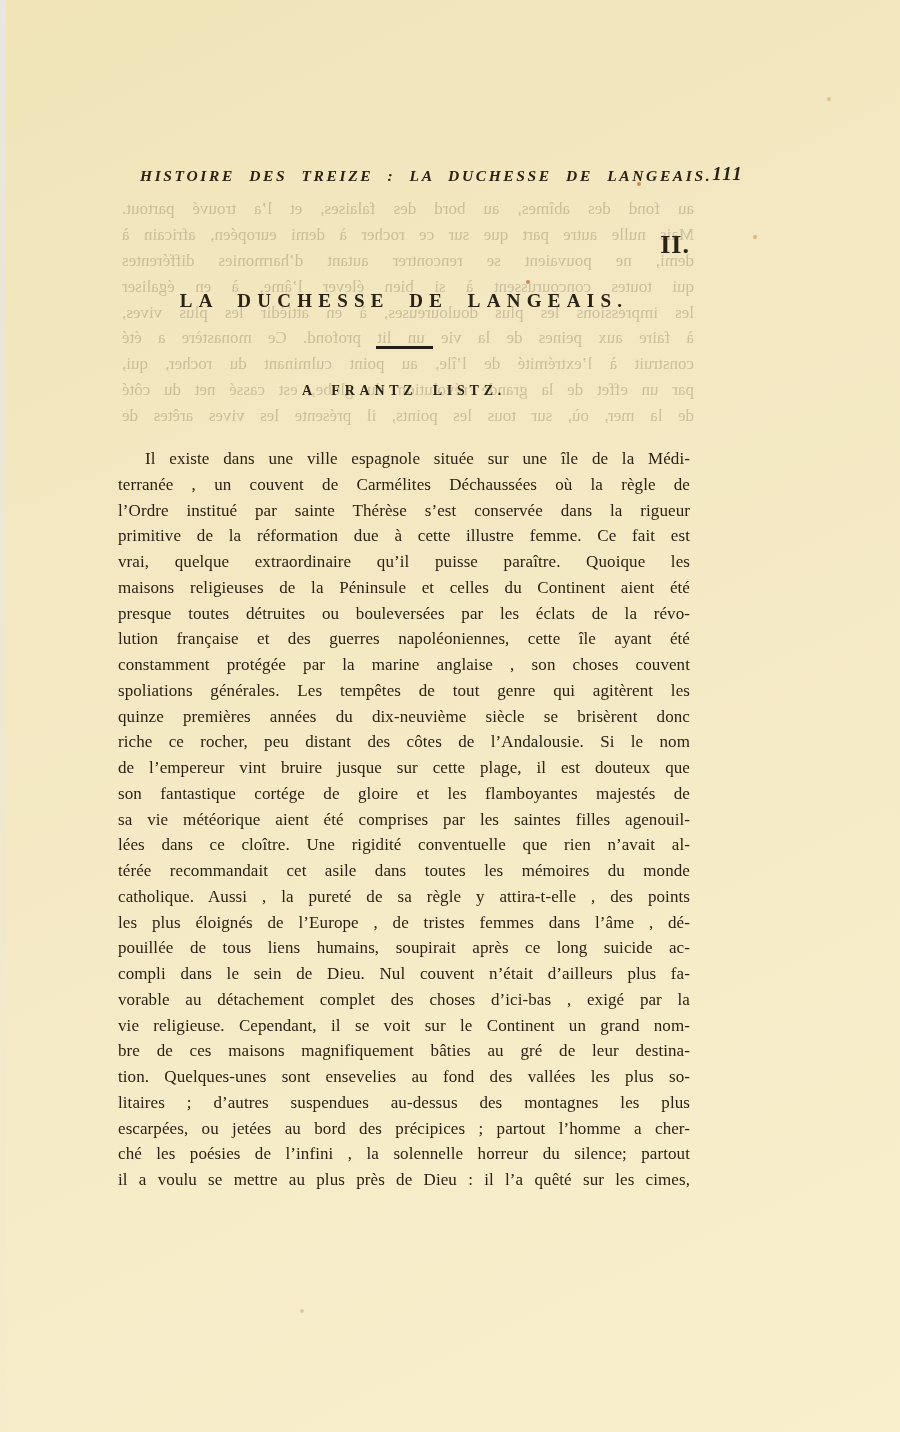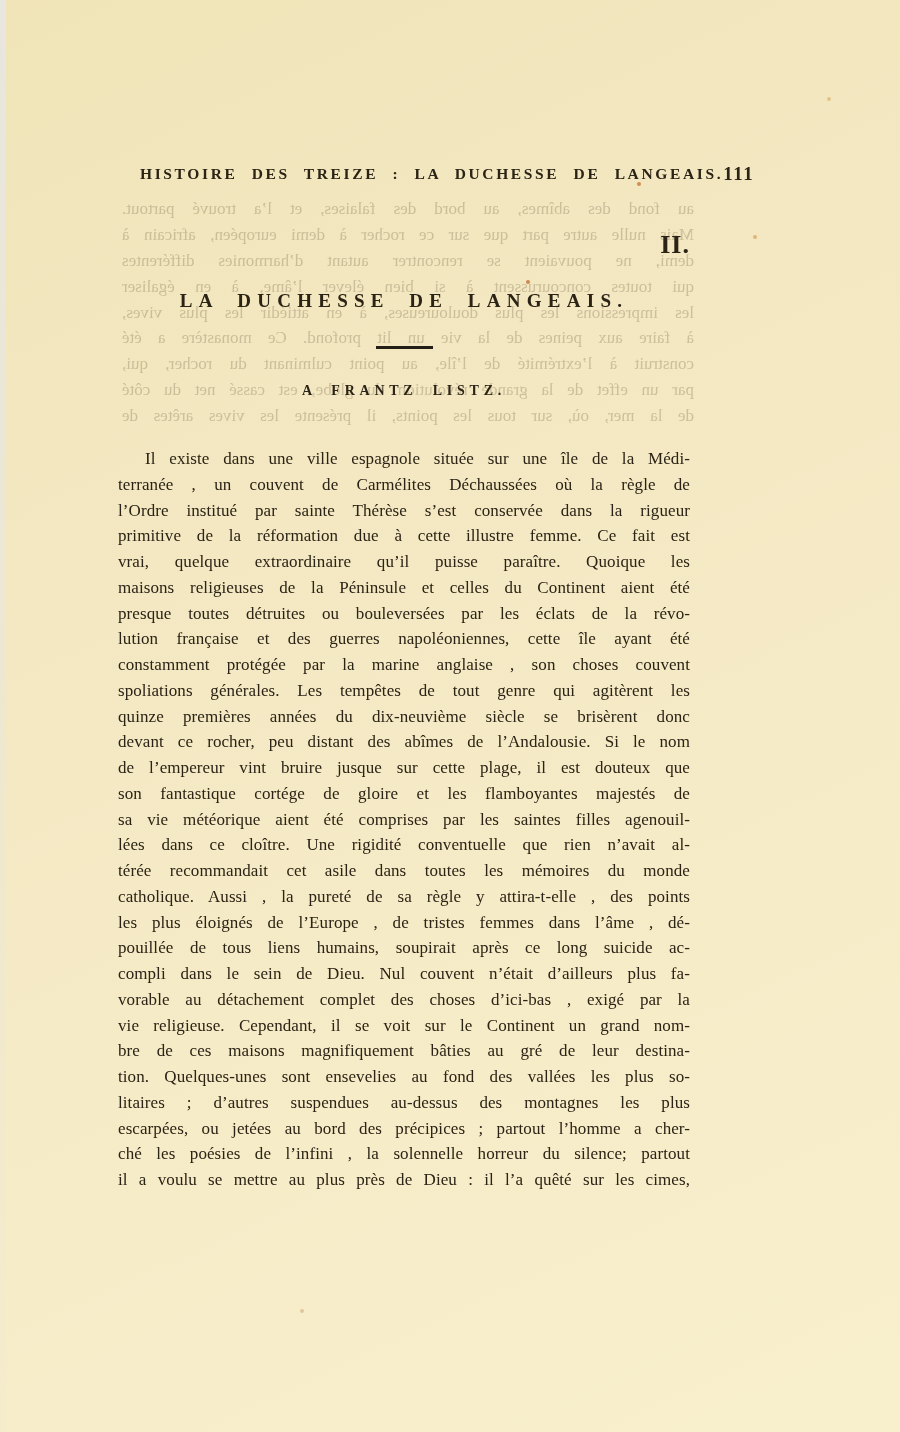--- a/index.html
+++ b/index.html
@@ -28,21 +28,21 @@
     filter: blur(0.6px);
     font-size: 17px;
   }
   .bleed-line {
     height: 25.9px; line-height: 25.9px;
     text-align: justify; text-align-last: justify;
     white-space: nowrap;
   }
   .running-head-row {
     position: absolute; left: 118px; top: 163px; width: 576px;
-    display: flex; justify-content: space-between; align-items: center;
+    display: flex; justify-content: space-between; align-items: flex-end; font-style: italic;
   }
   .running-head {
     font-weight: bold; font-size: 15.5px;
     letter-spacing: 0.17em; word-spacing: 0.5em;
     padding-left: 22px; white-space: nowrap;
   }
   .folio {
     font-size: 19px; font-weight: 600; letter-spacing: 0.08em;
   }
   .chapter-number {
@@ -128,21 +128,21 @@
       <div class="body-line">terranée , un couvent de Carmélites Déchaussées où la règle de</div>
       <div class="body-line">l’Ordre institué par sainte Thérèse s’est conservée dans la rigueur</div>
       <div class="body-line">primitive de la réformation due à cette illustre femme. Ce fait est</div>
       <div class="body-line">vrai, quelque extraordinaire qu’il puisse paraître. Quoique les</div>
       <div class="body-line">maisons religieuses de la Péninsule et celles du Continent aient été</div>
       <div class="body-line">presque toutes détruites ou bouleversées par les éclats de la révo-</div>
       <div class="body-line">lution française et des guerres napoléoniennes, cette île ayant été</div>
       <div class="body-line">constamment protégée par la marine anglaise , son choses couvent</div>
       <div class="body-line">spoliations générales. Les tempêtes de tout genre qui agitèrent les</div>
       <div class="body-line">quinze premières années du dix-neuvième siècle se brisèrent donc</div>
-      <div class="body-line">devant ce rocher, peu distant des abîmes de l’Andalousie. Si le nom</div>
+      <div class="body-line">riche ce rocher, peu distant des côtes de l’Andalousie. Si le nom</div>
       <div class="body-line">de l’empereur vint bruire jusque sur cette plage, il est douteux que</div>
       <div class="body-line">son fantastique cortége de gloire et les flamboyantes majestés de</div>
       <div class="body-line">sa vie météorique aient été comprises par les saintes filles agenouil-</div>
       <div class="body-line">lées dans ce cloître. Une rigidité conventuelle que rien n’avait al-</div>
       <div class="body-line">térée recommandait cet asile dans toutes les mémoires du monde</div>
       <div class="body-line">catholique. Aussi , la pureté de sa règle y attira-t-elle , des points</div>
       <div class="body-line">les plus éloignés de l’Europe , de tristes femmes dans l’âme , dé-</div>
       <div class="body-line">pouillée de tous liens humains, soupirait après ce long suicide ac-</div>
       <div class="body-line">compli dans le sein de Dieu. Nul couvent n’était d’ailleurs plus fa-</div>
       <div class="body-line">vorable au détachement complet des choses d’ici-bas , exigé par la</div>

